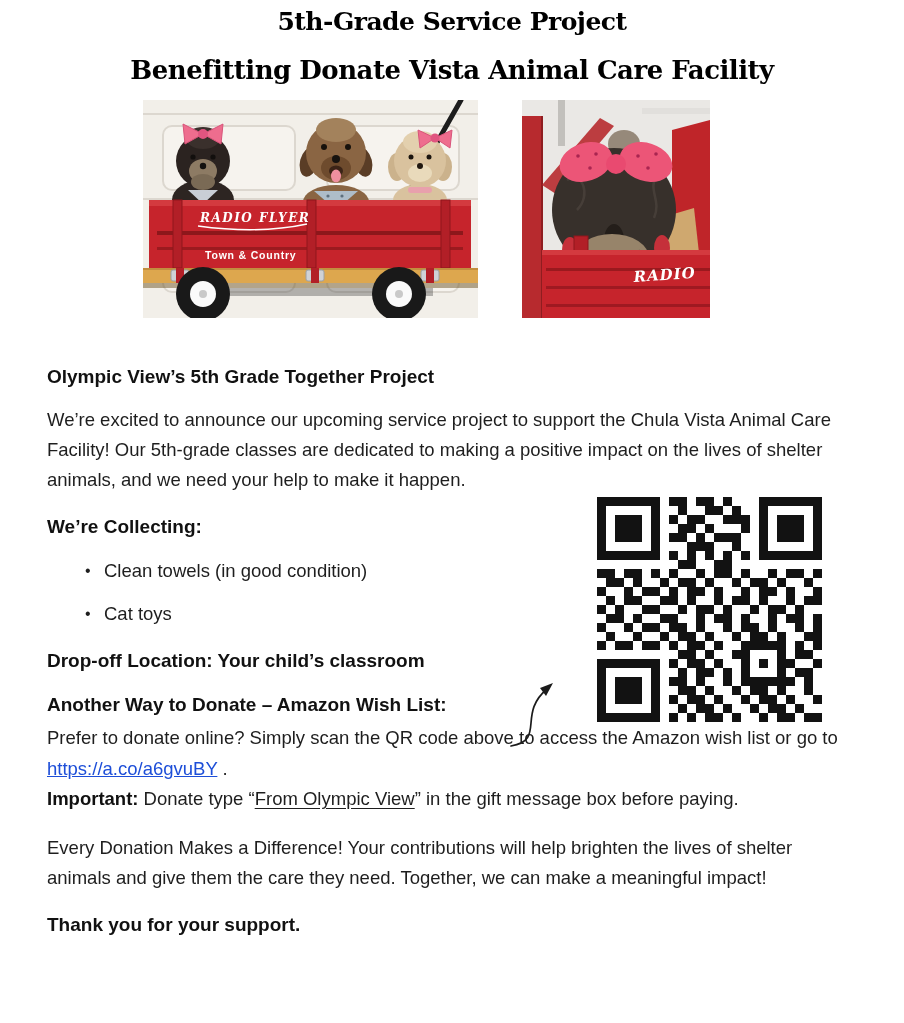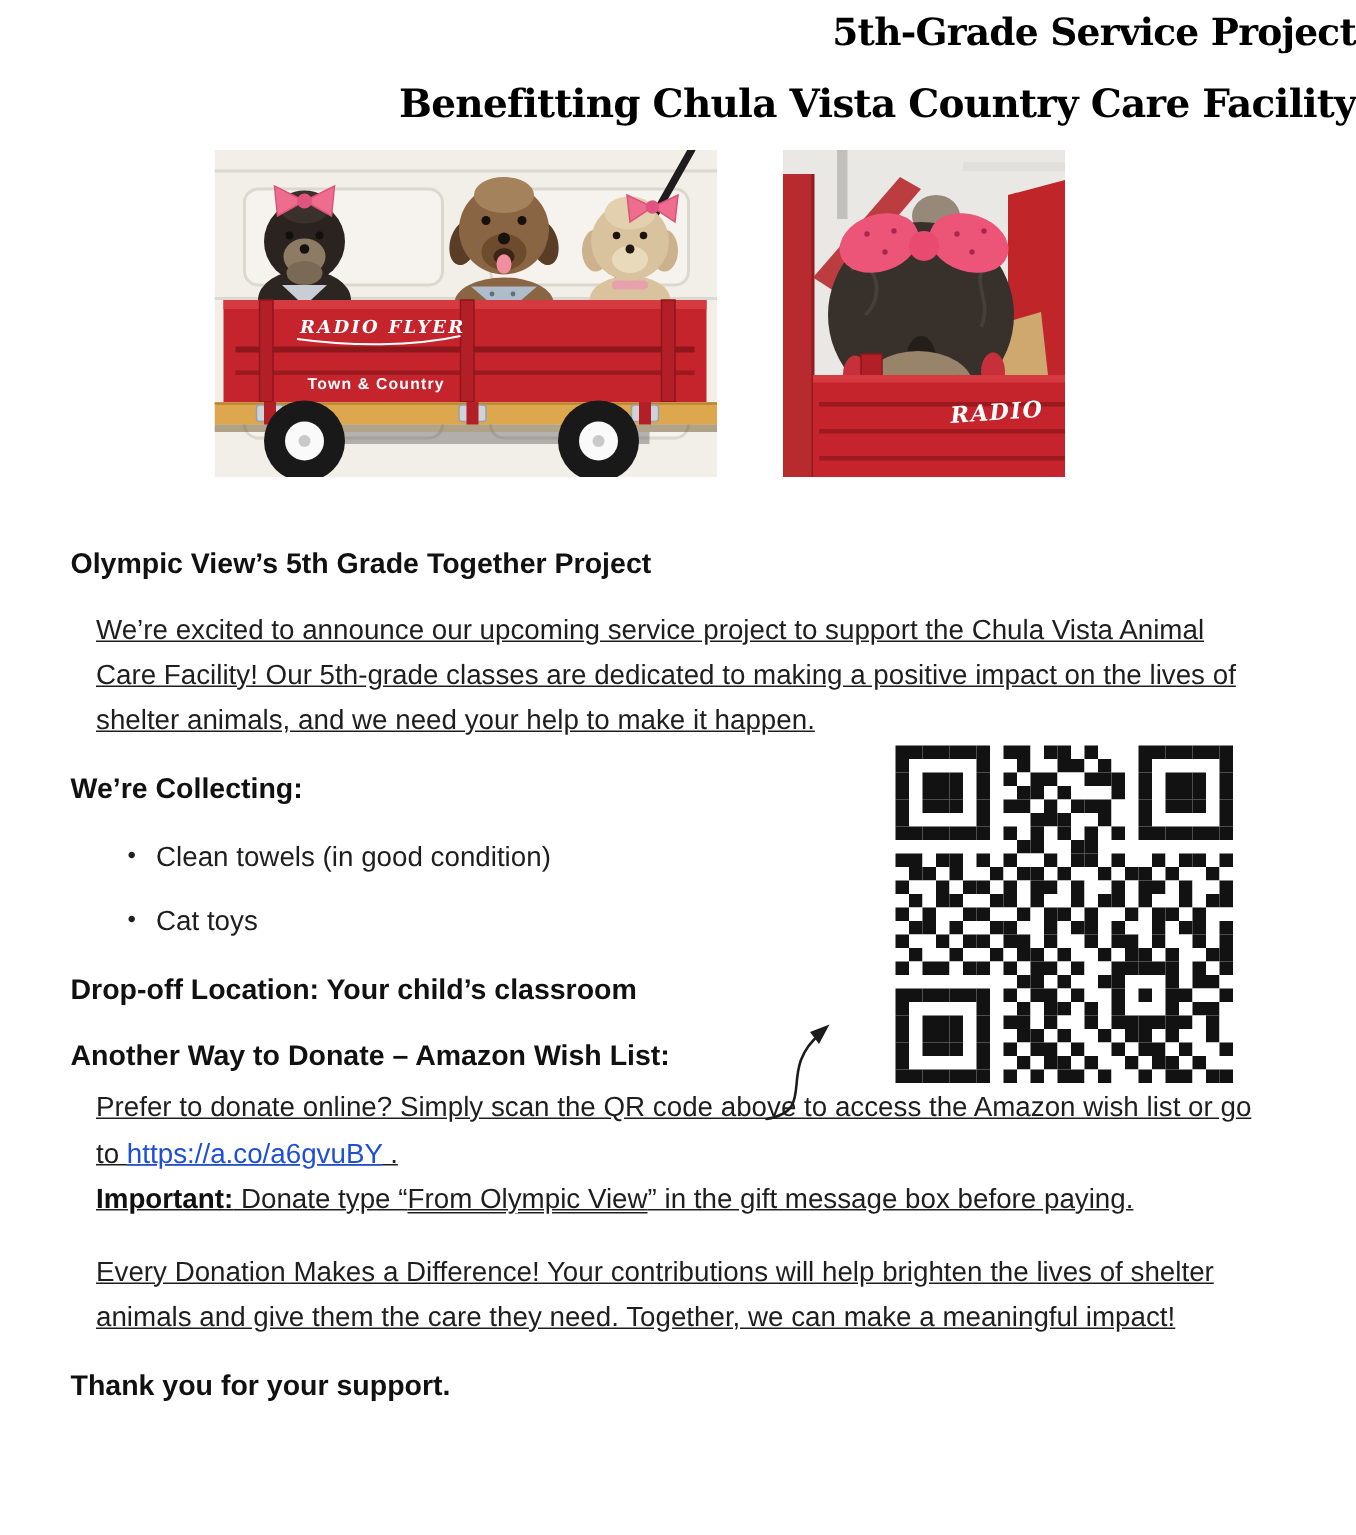--- a/index.html
+++ b/index.html
@@ -1,27 +1,27 @@
 <!DOCTYPE html>
 <html><head>
 <meta charset="utf-8">
 <style>
   html,body{margin:0;padding:0;background:#fff;}
   .page{position:relative;width:904px;height:1023px;background:#ffffff;overflow:hidden;
         font-family:"Liberation Sans",sans-serif;color:#1e1e1e;}
-  .title,.subtitle{margin:0;text-align:right;font-family:"DejaVu Serif",serif;
+  .title,.subtitle{margin:0;text-align:center;font-family:"DejaVu Serif",serif;
         font-weight:800;color:#000;letter-spacing:-0.5px;}
   .title{padding-top:6px;font-size:25px;line-height:32px;}
   .subtitle{margin-top:15px;font-size:26px;line-height:34px;}
   .photos{margin:13px 0 0 143px;display:flex;gap:44px;height:238px;}
   .photos svg{display:block;}
   .content{padding:0 44px 0 47px;font-size:18.5px;}
   h3{margin:0;font-size:19px;font-weight:700;color:#111;}
   .h-intro{margin-top:28px;}
-  p{margin:17px;text-decoration:underline;}
+  p{margin:0;}
   .p-intro{margin-top:17px;line-height:30px;max-width:832px;}
   .p-dates{margin-top:21px;line-height:24px;}
   .h-collect{margin-top:21px;}
   ul.collect{margin:2px 0 0 38px;padding:0;list-style:none;}
   ul.collect li{position:relative;padding-left:19px;margin-top:23px;line-height:20px;}
   ul.collect li::before{content:"•";position:absolute;left:0;top:0px;font-size:16px;color:#1e1e1e;}
   .h-dropoff{margin-top:26px;}
   .h-another{margin-top:22px;}
   .p-online{margin-top:7px;line-height:30.5px;max-width:848px;}
   .p-diff{margin-top:18px;line-height:30px;max-width:832px;}
@@ -34,21 +34,21 @@
   .qr div{background:#fff;}
   .qr div.on{background:#121212;}
   .arrow{position:absolute;left:504px;top:672px;}
 </style>
 </head>
 <body>
 
 <div class="page">
 
   <h1 class="title">5th-Grade Service Project</h1>
-  <h2 class="subtitle">Benefitting Chula Vista Country Care Facility</h2>
+  <h2 class="subtitle">Benefitting Donate Vista Animal Care Facility</h2>
 
   <div class="photos">
 
     <svg width="335" height="218" viewBox="0 0 335 218">
       <rect width="335" height="218" fill="#f2efe9"></rect>
       <line x1="0" y1="14" x2="335" y2="14" stroke="#dcd7cf" stroke-width="2"></line>
       <rect x="20" y="26" width="132" height="64" rx="9" fill="#f6f3ee" stroke="#dcd7cf" stroke-width="2"></rect>
       <rect x="184" y="26" width="132" height="64" rx="9" fill="#f6f3ee" stroke="#dcd7cf" stroke-width="2"></rect>
       <line x1="0" y1="99" x2="335" y2="99" stroke="#dcd7cf" stroke-width="2"></line>
       <rect x="20" y="112" width="132" height="80" rx="9" fill="#f6f3ee" stroke="#dcd7cf" stroke-width="2"></rect>

